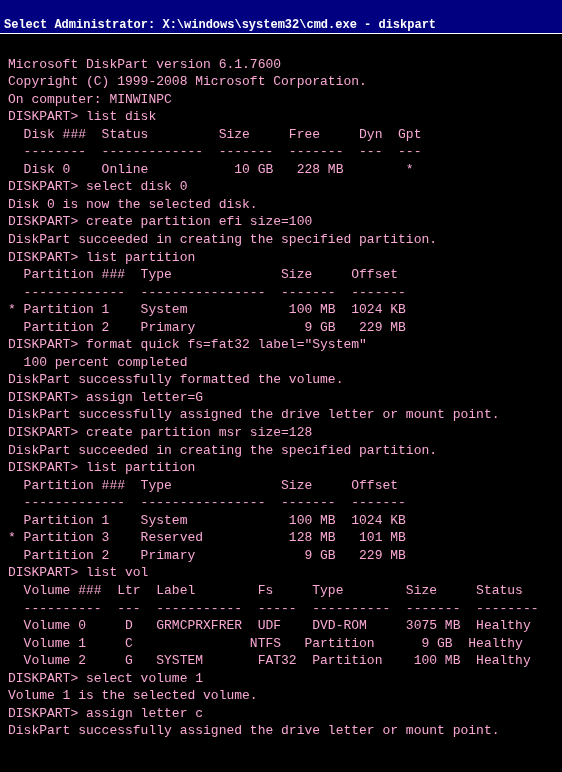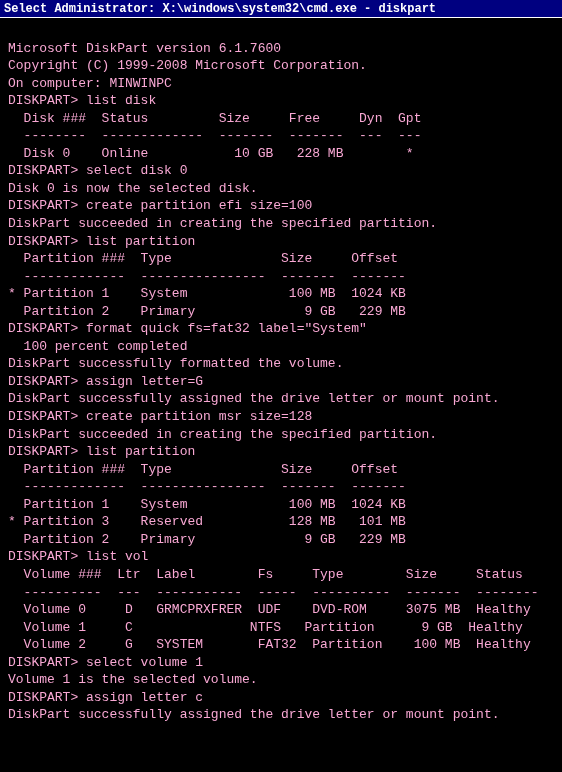--- a/index.html
+++ b/index.html
@@ -20,20 +20,21 @@
     .title-bar {
       background-color: #000080;
       color: #ffffff;
       padding: 2px 4px;
       font-size: 12px;
       font-weight: bold;
       display: flex;
       align-items: center;
       height: 18px;
       border-bottom: 1px solid #ffffff;
+      margin-top: 16px;
     }
 
     .terminal {
       background-color: #000000;
       color: #f9a8d4;
       width: 562px;
       height: 754px;
       padding: 4px 8px;
       overflow: hidden;
       font-family: 'Courier New', Courier, monospace;

